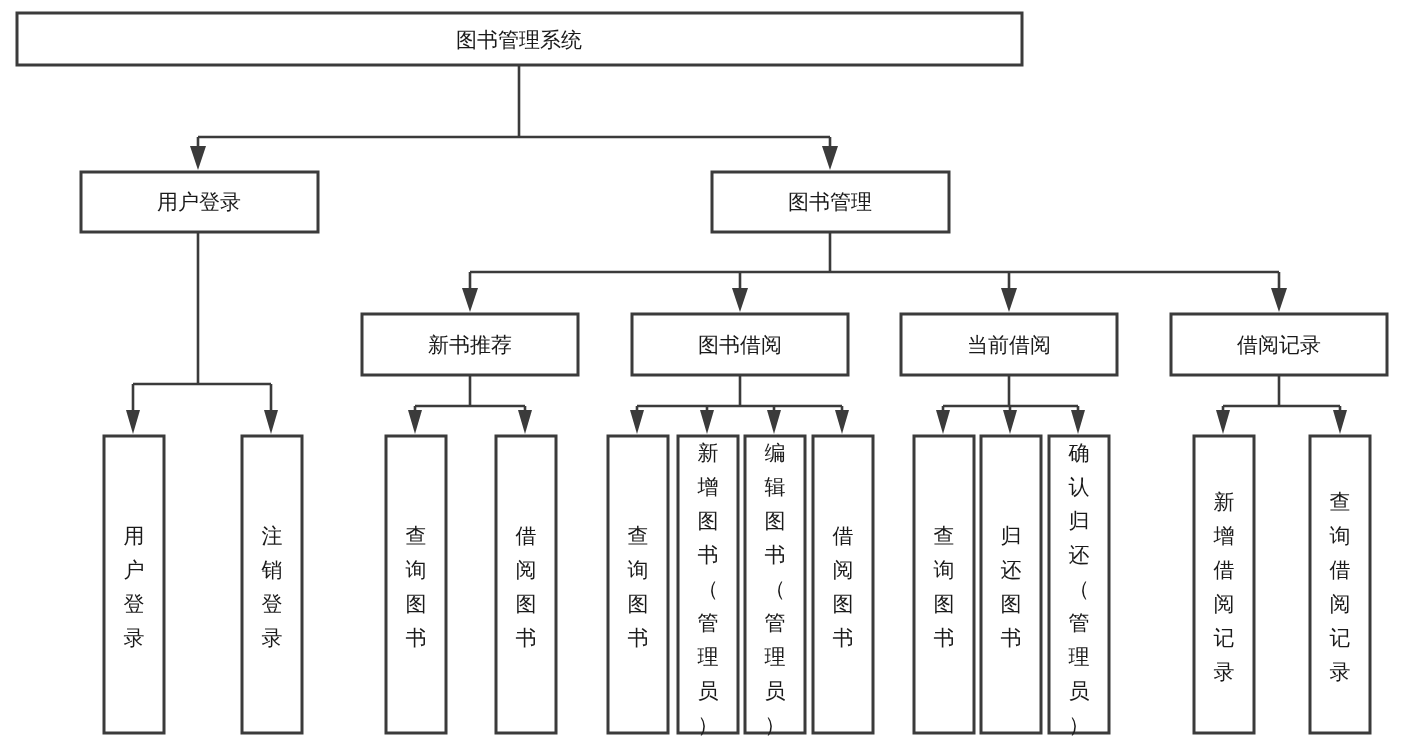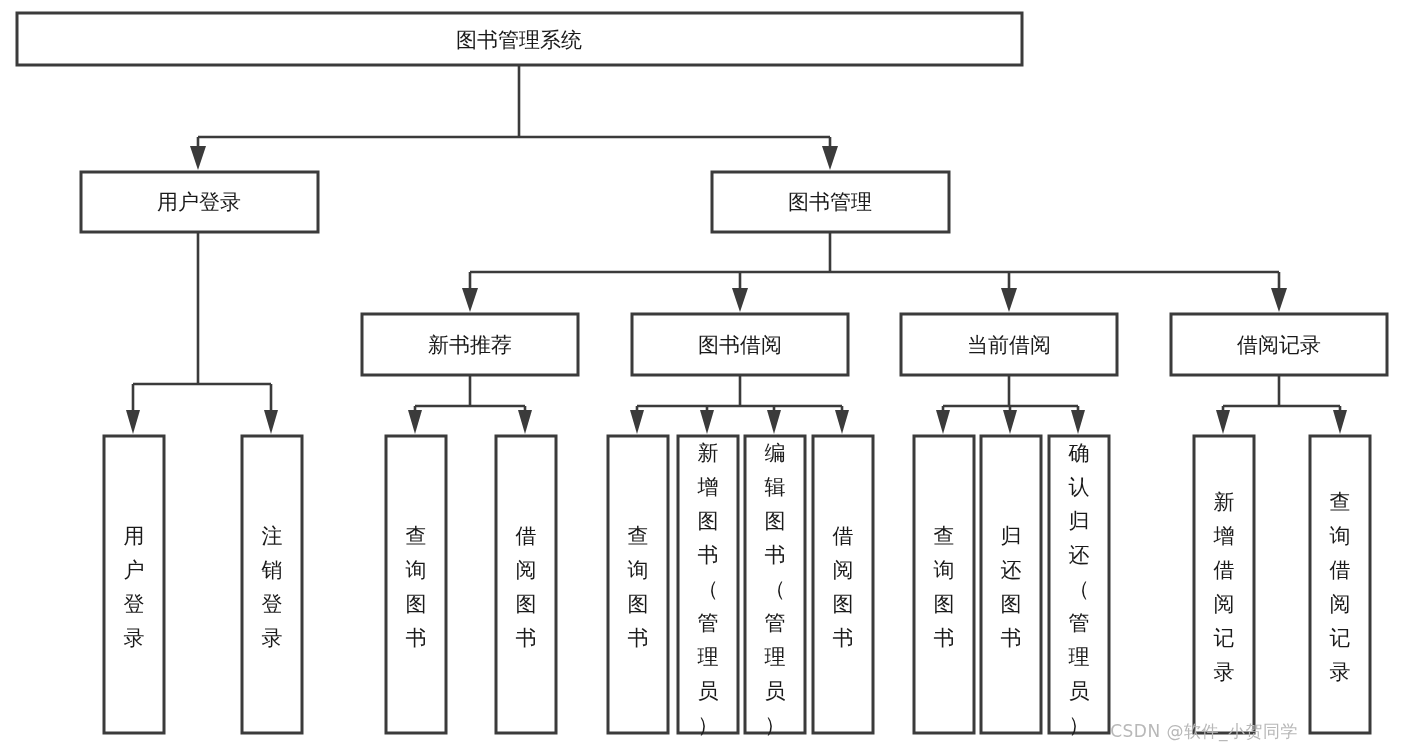--- a/index.html
+++ b/index.html
@@ -230,14 +230,13 @@
       <text class="node-label-vertical" x="1224" y="0"><tspan x="1224" y="509.02">新</tspan><tspan x="1224" y="543.02">增</tspan><tspan x="1224" y="577.02">借</tspan><tspan x="1224" y="611.02">阅</tspan><tspan x="1224" y="645.02">记</tspan><tspan x="1224" y="679.02">录</tspan></text>
     </g>
 
     <g>
       <rect class="node-box" x="1310" y="436" width="60" height="297"></rect>
       <text class="node-label-vertical" x="1340" y="0"><tspan x="1340" y="509.02">查</tspan><tspan x="1340" y="543.02">询</tspan><tspan x="1340" y="577.02">借</tspan><tspan x="1340" y="611.02">阅</tspan><tspan x="1340" y="645.02">记</tspan><tspan x="1340" y="679.02">录</tspan></text>
     </g>
 
   </svg>
 
-  <div class="watermark">CSDN @软件_小贺同学</div>
 </div>
 
 </body></html>

